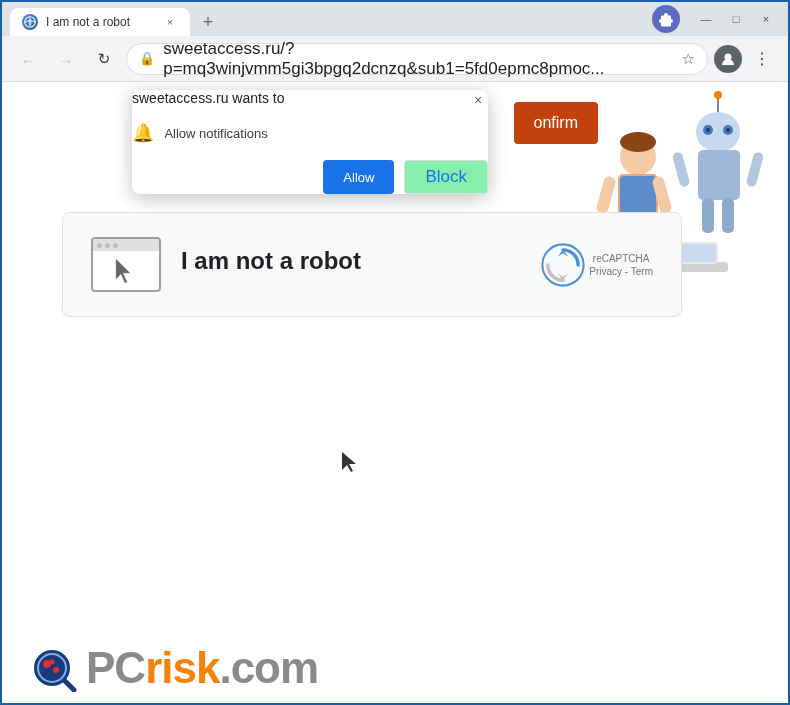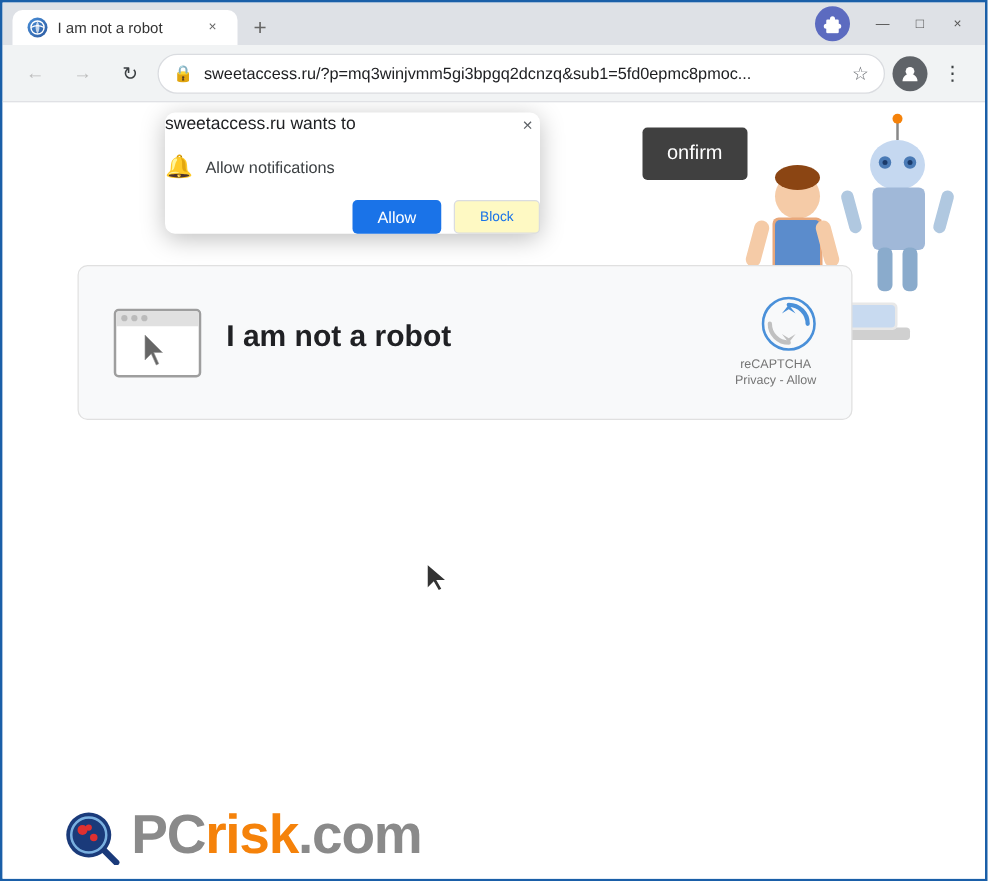--- a/index.html
+++ b/index.html
@@ -156,21 +156,21 @@
       align-items: center;
       padding: 0 12px;
       gap: 8px;
       border: 1px solid #dadce0;
     }
     .lock-icon {
       font-size: 13px;
       color: #5f6368;
     }
     .address-text {
-      font-size: 13px;
+      font-size: 17px;
       color: #202124;
       flex: 1;
     }
     .star-icon {
       font-size: 15px;
       color: #5f6368;
       cursor: pointer;
     }
     .toolbar-right {
       display: flex;
@@ -207,21 +207,21 @@
       background: #fff;
       position: relative;
       overflow: hidden;
     }
 
     
     .notification-popup {
       position: absolute;
       left: 130px;
       top: 8px;
-      width: 300px;
+      width: 356px;
       background: #fff;
       border-radius: 8px;
       box-shadow: 0 4px 20px rgba(0,0,0,0.25);
       padding: 0;
       z-index: 100;
     }
     .popup-header {
       display: flex;
       align-items: flex-start;
       justify-content: space-between;
@@ -266,37 +266,37 @@
       background: #1a73e8;
       color: #fff;
       border: none;
       border-radius: 4px;
       font-size: 13px;
       cursor: pointer;
       font-family: inherit;
     }
     .btn-block {
       padding: 6px 20px;
-      background: #fef9c3;
+      background: #86efac;
       color: #1a73e8;
       border: 1px solid #dadce0;
       border-radius: 4px;
-      font-size: 11px;
+      font-size: 17px;
       cursor: pointer;
       font-family: inherit;
     }
 
     
     .confirm-btn-area {
       position: absolute;
       right: 190px;
       top: 20px;
     }
     .confirm-btn {
-      background: #404040;
+      background: #c2410c;
       color: #fff;
       border: none;
       border-radius: 4px;
       padding: 12px 20px;
       font-size: 16px;
       cursor: pointer;
       font-family: inherit;
     }
 
     
@@ -358,22 +358,22 @@
     .card-subtitle {
       font-size: 14px;
       color: #5f6368;
     }
     .card-subtitle strong {
       color: #202124;
       font-weight: 600;
     }
     .recaptcha-badge {
       display: flex;
-      flex-direction: column;
-      align-items: flex-end;
+      flex-direction: row;
+      align-items: center;
       gap: 4px;
     }
     .recaptcha-icon {
       width: 44px;
       height: 44px;
     }
     .recaptcha-text {
       font-size: 10px;
       color: #757575;
       text-align: center;
@@ -386,21 +386,21 @@
       right: 0;
       top: 0;
       width: 200px;
       height: 270px;
     }
 
     
     .bottom-logo {
       position: absolute;
       bottom: 10px;
-      left: 47px;
+      left: 28px;
       display: flex;
       align-items: center;
       gap: 8px;
     }
     .logo-icon {
       width: 48px;
       height: 48px;
     }
     .logo-text {
       font-size: 44px;
@@ -573,21 +573,21 @@
       <div class="recaptcha-badge">
         <svg class="recaptcha-icon" viewBox="0 0 64 64" xmlns="http://www.w3.org/2000/svg">
           <circle cx="32" cy="32" r="30" fill="none" stroke="#4a90d9" stroke-width="3"></circle>
           <path d="M32 10 A22 22 0 0 1 54 32" fill="none" stroke="#4a90d9" stroke-width="5" stroke-linecap="round"></path>
           <path d="M32 10 L40 20 L32 15 L24 20 Z" fill="#4a90d9"></path>
           <path d="M32 54 A22 22 0 0 1 10 32" fill="none" stroke="#c0c0c0" stroke-width="5" stroke-linecap="round"></path>
           <path d="M32 54 L24 44 L32 49 L40 44 Z" fill="#c0c0c0"></path>
         </svg>
         <div class="recaptcha-text">
           <div>reCAPTCHA</div>
-          <div>Privacy - Allow</div>
+          <div>Privacy - Term</div>
         </div>
       </div>
     </div>
 
     <div class="cursor">
       <svg width="16" height="20" viewBox="0 0 16 20">
         <polygon points="0,0 0,18 5,13 9,20 11,19 7,12 14,12" fill="#333"></polygon>
       </svg>
     </div>
 

